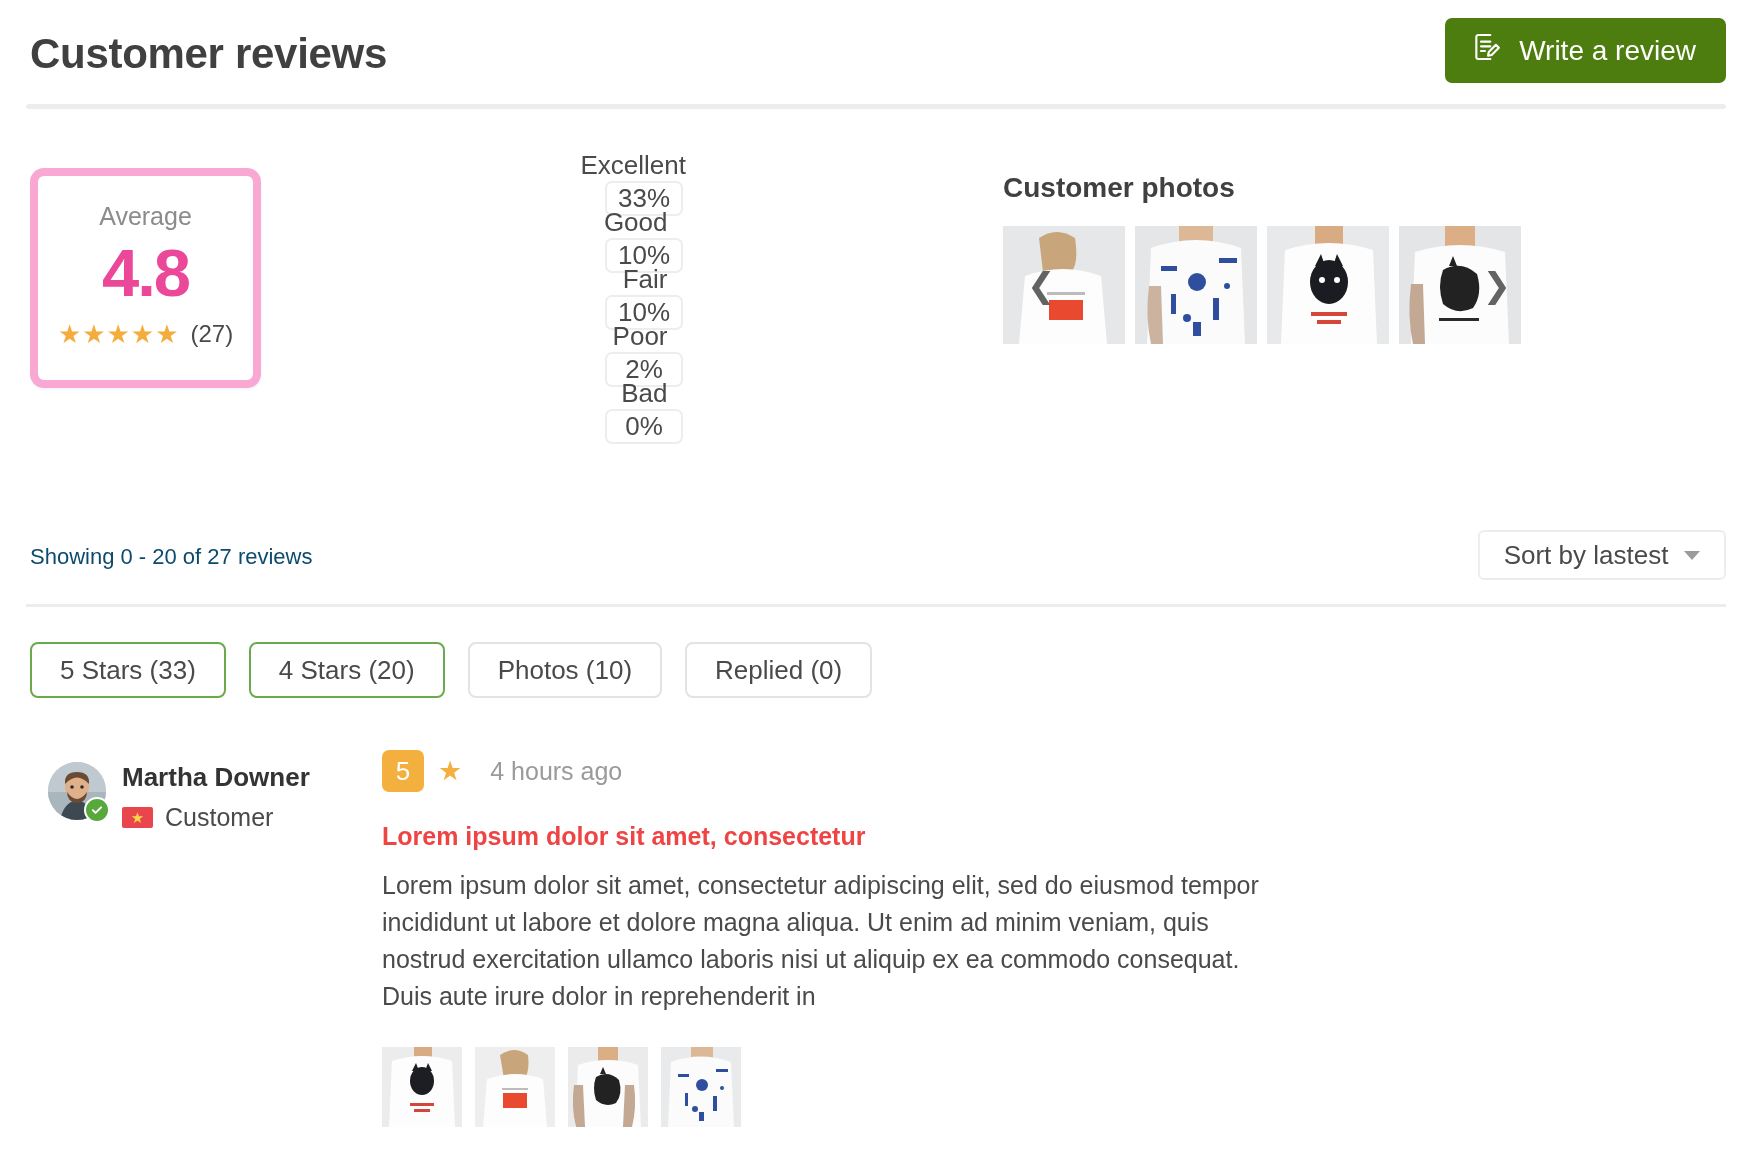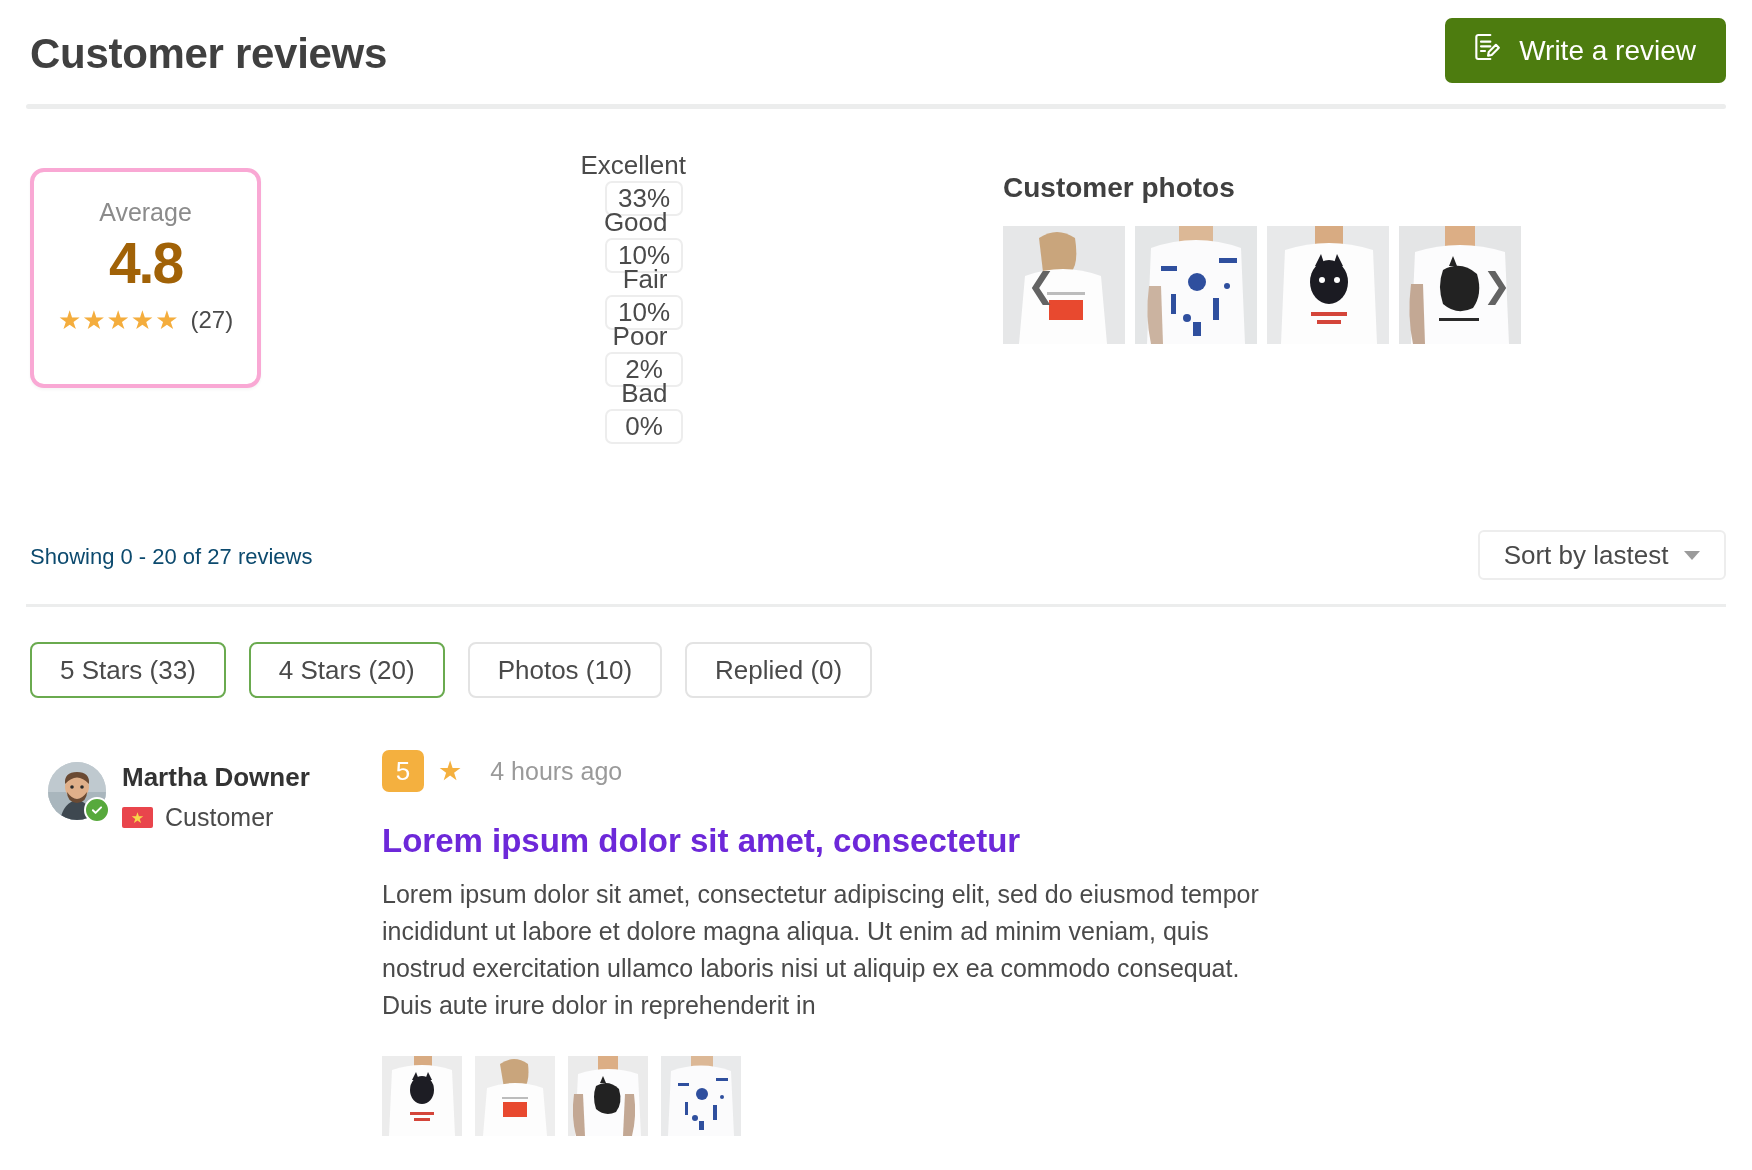--- a/index.html
+++ b/index.html
@@ -64,35 +64,35 @@
   .summary {
     position: relative;
     height: 330px;
   }
   .avg-card {
     position: absolute;
     left: 30px;
     top: 60px;
     width: 231px;
     height: 220px;
-    border: 4px solid #f9a8d4;
+    border: 8px solid #f9a8d4;
     border-radius: 14px;
     background: #fff;
     display: flex;
     flex-direction: column;
     align-items: center;
     justify-content: flex-start;
     padding-top: 26px;
     box-shadow: 0 2px 3px rgba(0,0,0,0.04);
   }
   .avg-label { font-size: 25px; color: #8b8b8b; }
   .avg-score {
-    font-size: 57px;
+    font-size: 67px;
     font-weight: bold;
-    color: #a16207;
+    color: #ec4899;
     line-height: 1.0;
     margin-top: 8px;
     letter-spacing: -2px;
   }
   .avg-stars-row {
     margin-top: 14px;
     display: flex;
     align-items: center;
     gap: 12px;
   }
@@ -305,23 +305,23 @@
     width: 42px; height: 42px;
     background: #f4b03f;
     border-radius: 7px;
     color: #fff;
     font-size: 26px;
     display: flex; align-items: center; justify-content: center;
   }
   .rating-star { color: #f4b03f; font-size: 27px; line-height: 1; }
   .review-time { font-size: 25px; color: #9a9a9a; margin-left: 14px; }
   .review-title {
-    font-size: 33px;
+    font-size: 25px;
     font-weight: bold;
-    color: #6d28d9;
+    color: #ef4444;
     margin: 30px 15px 0 0;
   }
   .review-text {
     font-size: 25px;
     line-height: 1.48;
     color: #4a4a4a;
     margin: 16px 0 0 0;
     max-width: 900px;
   }
   .review-photos { display: flex; gap: 13px; margin-top: 32px; }

